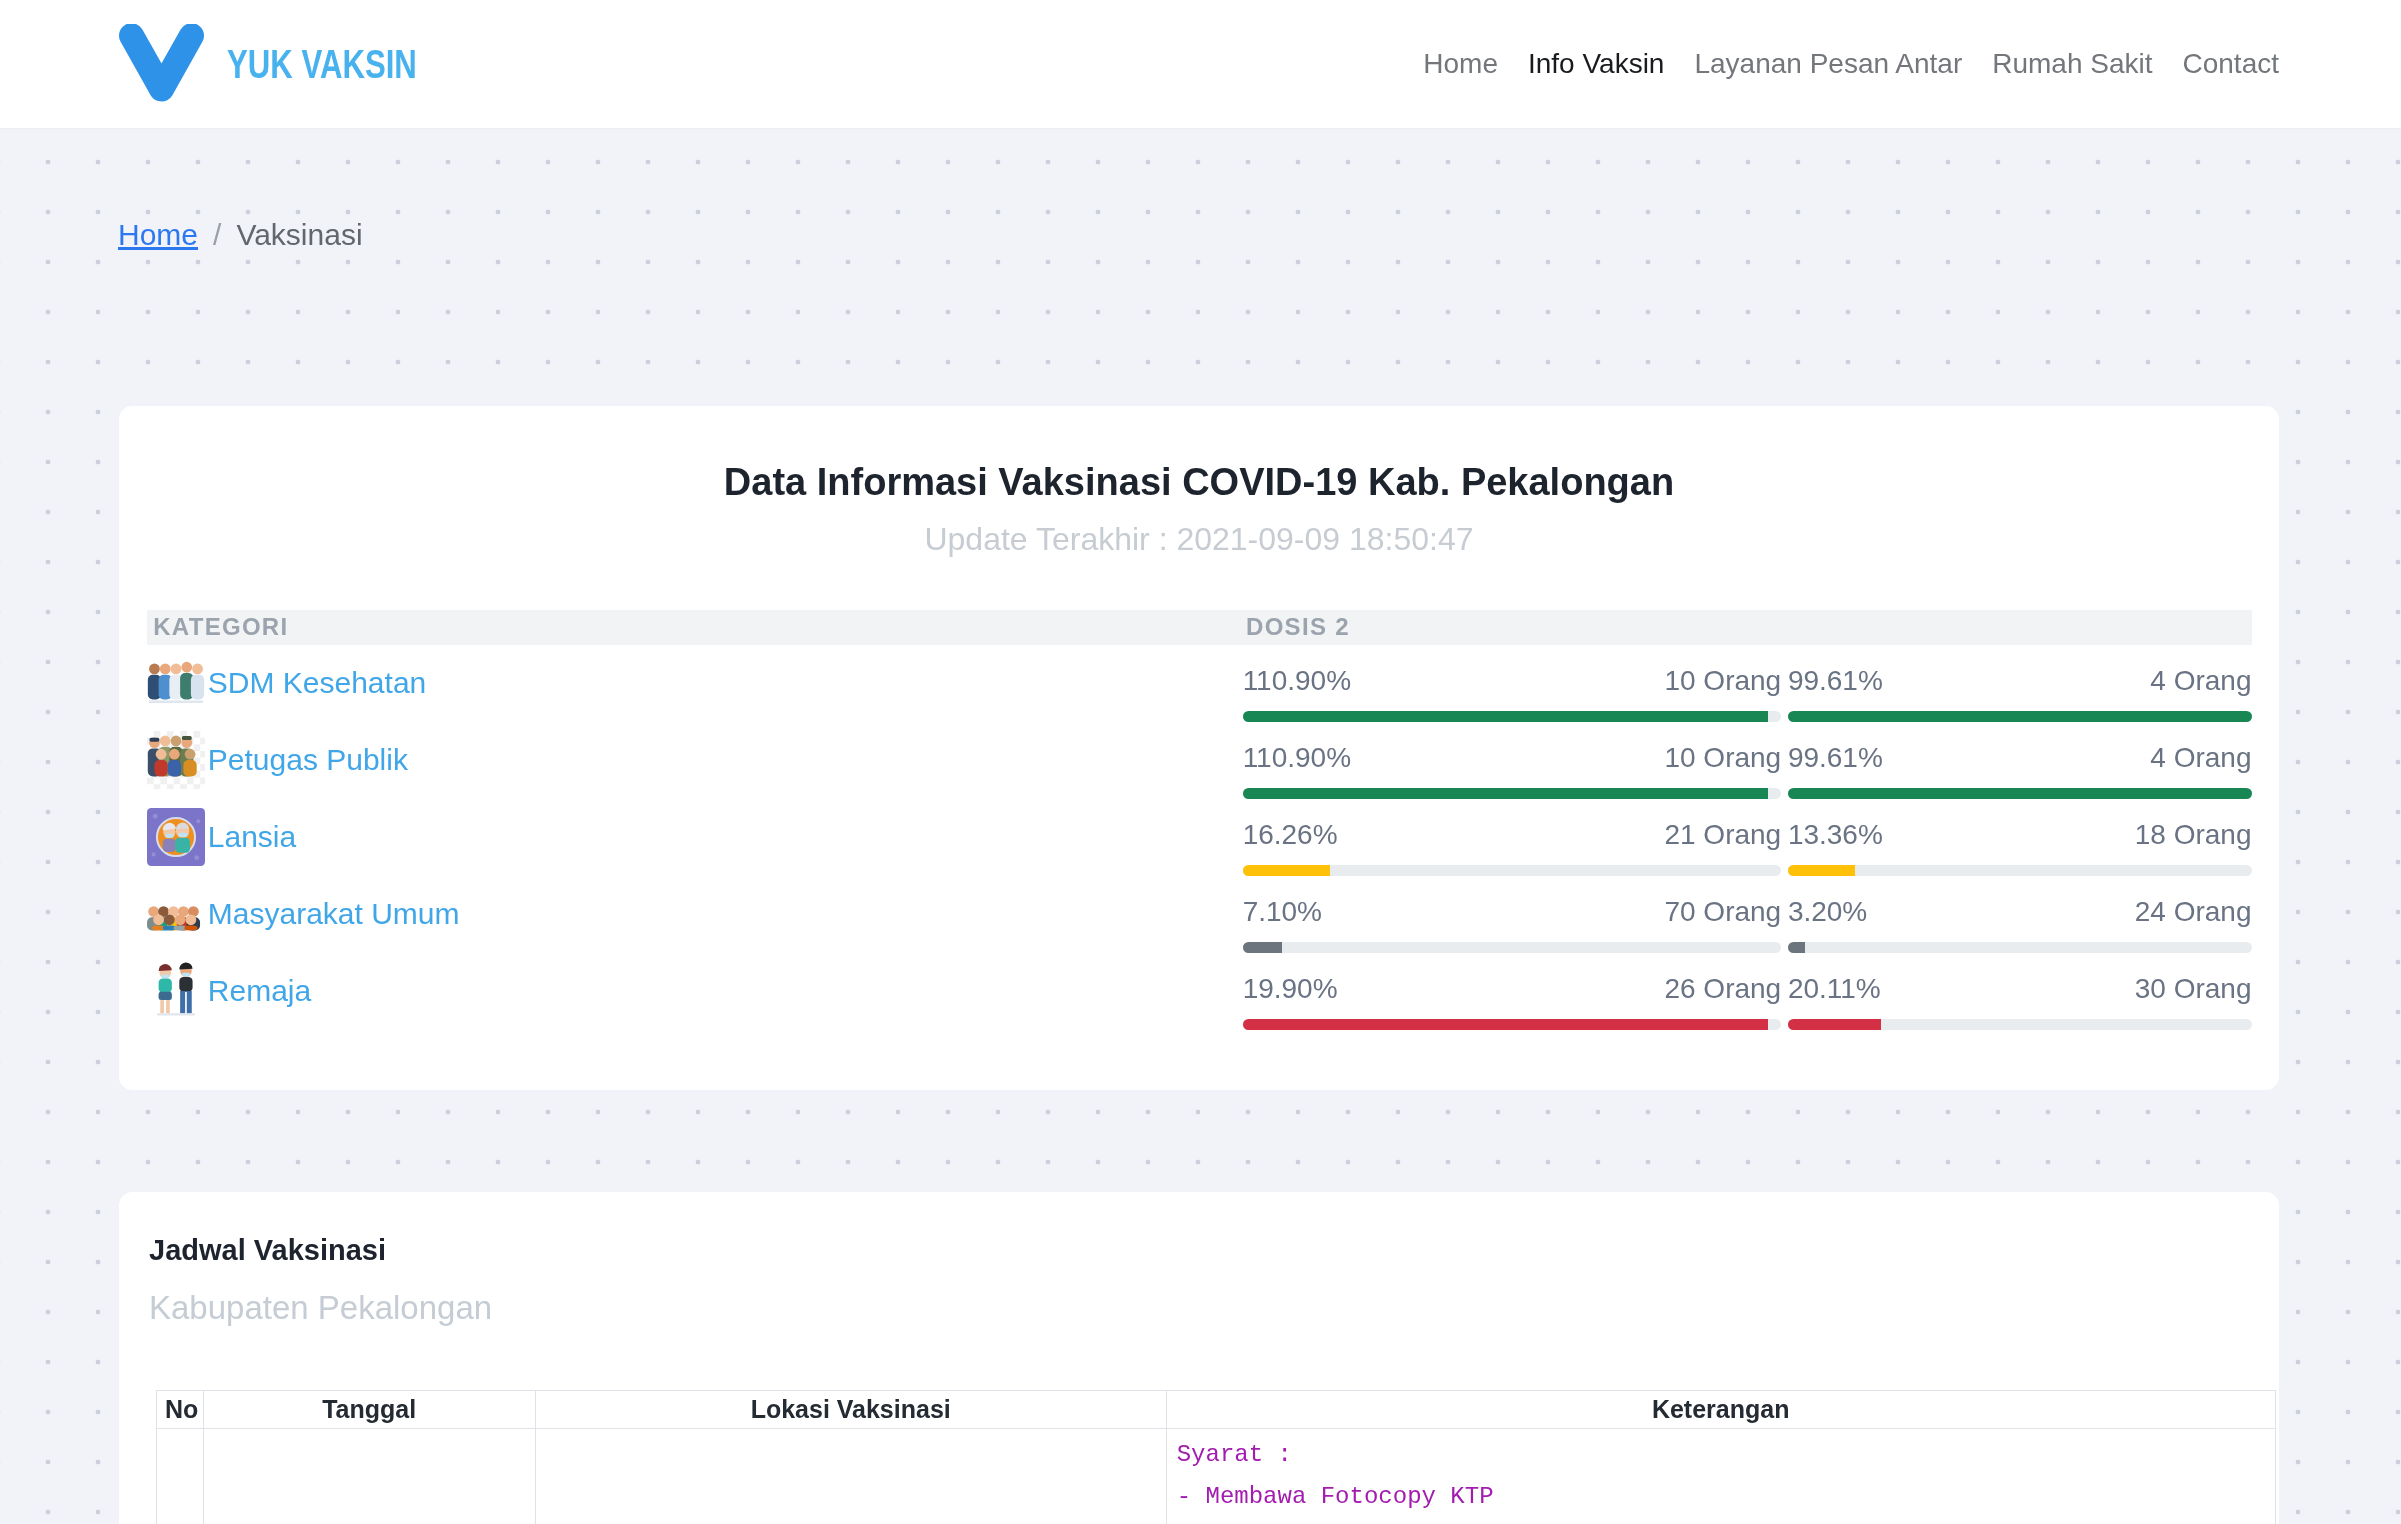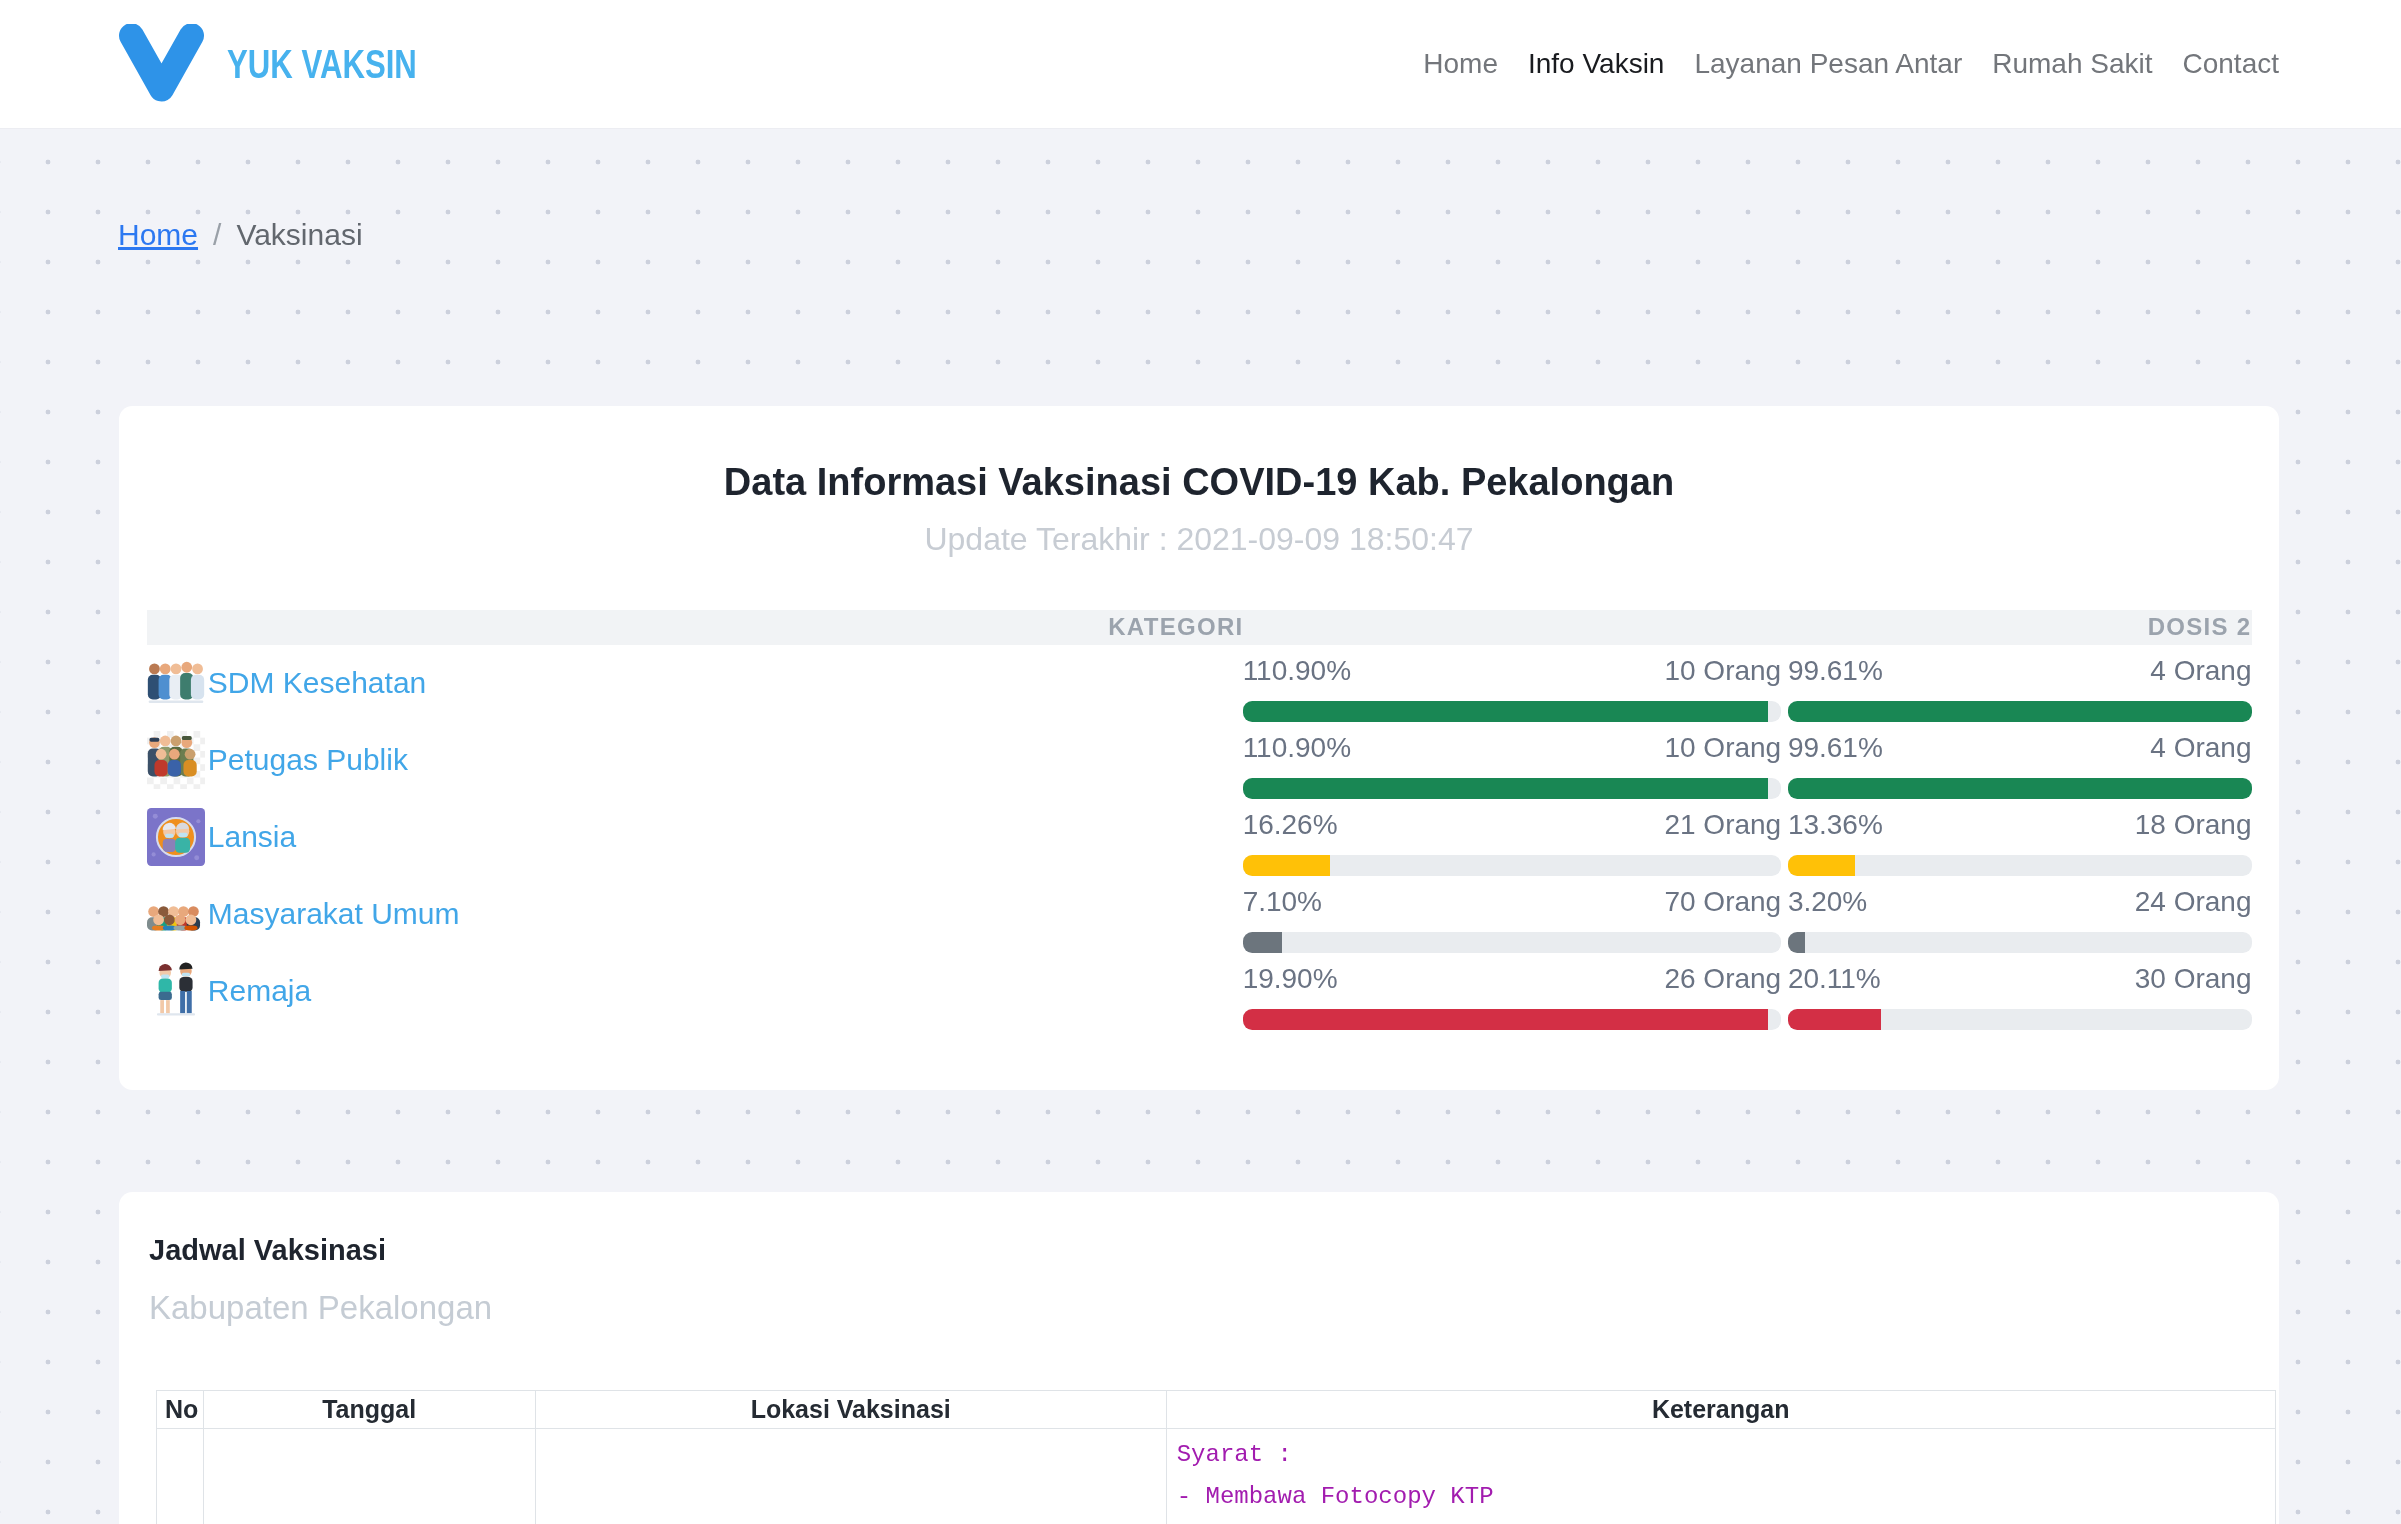--- a/index.html
+++ b/index.html
@@ -30,32 +30,32 @@
   .breadcrumb a{color:#2c78f1;text-decoration:underline;}
   .breadcrumb .sep{color:#9aa0a8;}
   .breadcrumb .current{color:#62676e;}
   
   .card{position:absolute;left:119px;width:2160px;background:#fff;border-radius:13.3px;box-sizing:border-box;}
   .info-card{top:406px;height:684px;padding:0 27.5px;}
   .info-card h1{margin:55px 0 0;text-align:center;font-size:38px;font-weight:700;color:#1e242e;}
   .updated{margin-top:16.7px;text-align:center;font-size:32px;color:#c7ccd3;}
   
   .thead{display:flex;margin-top:52px;height:35px;background:#f1f3f5;align-items:center;
-         font-size:24px;font-weight:700;letter-spacing:1.3px;color:#9ba3ad;text-align:right;}
+         font-size:24px;font-weight:700;letter-spacing:1.3px;color:#9ba3ad;}
   .thead .c-cat{width:1097px;box-sizing:border-box;padding-left:6.7px;}
   .thead .c-d1{width:545px;box-sizing:border-box;}
   .thead .c-d2{flex:1;box-sizing:border-box;padding-left:2.5px;}
   
   .vrow{display:flex;height:77px;align-items:stretch;}
   .cat-cell{width:1097px;display:flex;align-items:center;box-sizing:border-box;}
   .cat-icon{width:58px;height:58px;display:inline-flex;align-items:center;justify-content:center;flex:none;}
   .cat-icon.checker{background:
       repeating-conic-gradient(#f0f0f0 0% 25%, #ffffff 0% 50%) 0 0/13.3px 13.3px;}
   .cat-link{font-size:30px;color:#41a6e8;text-decoration:none;margin-left:3.3px;}
-  .dose-cell{display:flex;flex-direction:column;box-sizing:border-box;padding-top:9px;}
+  .dose-cell{display:flex;flex-direction:column;box-sizing:border-box;padding-top:19px;}
   .dose-cell.d1{width:539px;margin-right:6.7px;}
   .dose-cell.d2{width:464px;}
   .vals{display:flex;justify-content:space-between;font-size:28px;color:#6a7383;line-height:33px;}
   .track{margin-top:14px;height:25px;background:#e9ecef;border-radius:9.2px;overflow:hidden;}
   .fill{height:100%;}
   
   .schedule-card{top:1192px;height:434px;padding:0 30px;}
   .schedule-card h2{margin:42px 0 0;font-size:29px;font-weight:700;color:#1e242e;}
   .schedule-card .sub{margin-top:22px;font-size:33px;color:#c5ccd4;}
   .sched-table{margin:63px 0 0 6.7px;width:2120px;border-collapse:collapse;table-layout:fixed;}

